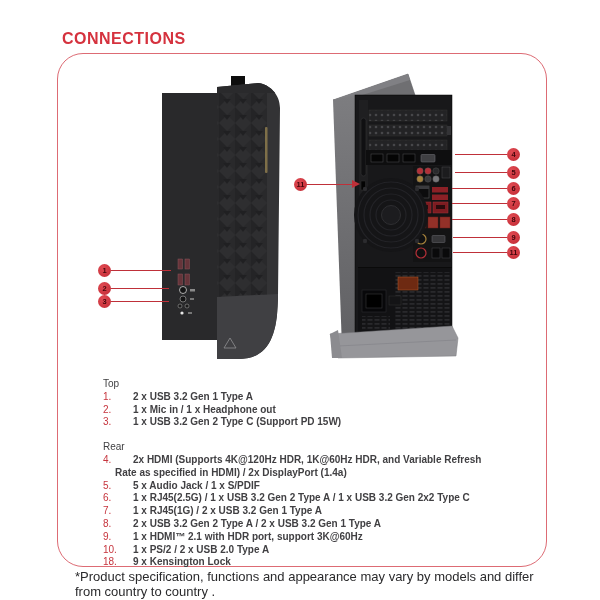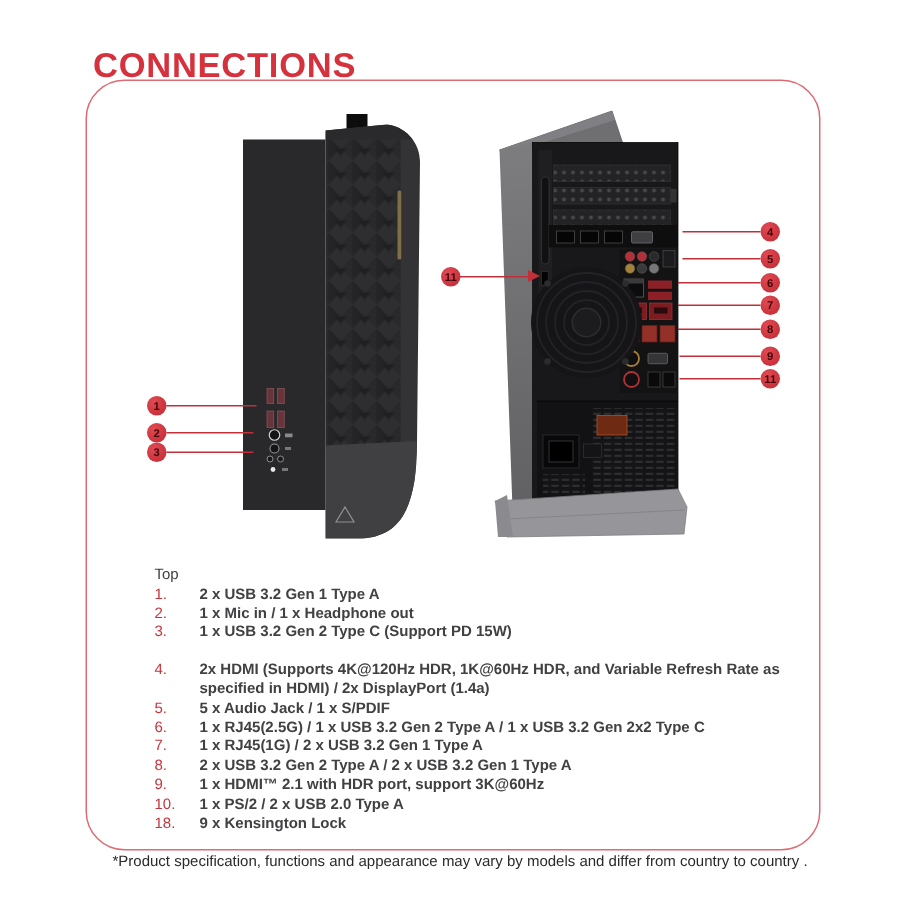--- a/index.html
+++ b/index.html
@@ -1,21 +1,21 @@
 <!DOCTYPE html>
 <html><head>
 <meta charset="utf-8">
 <style>
   html,body{margin:0;padding:0;background:#ffffff;}
   .page{
     position:relative;width:600px;height:600px;background:#ffffff;overflow:hidden;
     font-family:"Liberation Sans",sans-serif;color:#3f3f41;
   }
   .page-title{
-    position:absolute;left:62px;top:30px;font-size:23px;font-weight:600;
+    position:absolute;left:62px;top:30px;font-size:16px;font-weight:600;
     letter-spacing:.5px;color:#d5323e;
   }
   .frame{
     position:absolute;left:57px;top:53px;width:488px;height:512px;
     border:1px solid #dd6b74;border-radius:26px;background:#ffffff;
   }
   .device{position:absolute;}
   .dev-front{left:155px;top:75px;width:135px;height:290px;}
   .dev-rear{left:325px;top:70px;width:138px;height:292px;}
 
@@ -35,21 +35,21 @@
   .sec-heading{color:#3f3f41;}
   .row{position:relative;padding-left:30px;}
   .num{position:absolute;left:0;top:0;color:#c6343d;}
   .txt{display:block;color:#414043;font-weight:bold;}
   
   .section:last-child .row:nth-child(2){padding-left:12px;}
   .section:last-child .row:nth-child(2) .txt{text-indent:18px;max-width:382px;}
 
   .footnote{
     position:absolute;left:75px;top:569px;width:480px;
-    font-size:10px;color:#2a2a2c;
+    font-size:13px;color:#2a2a2c;
   }
 </style>
 </head>
 <body>
 
 <div class="page">
 
   <div class="page-title">CONNECTIONS</div>
 
   <div class="frame"></div>
@@ -233,20 +233,21 @@
         <div class="row">
           <span class="num">2.</span>
           <span class="txt">1 x Mic in / 1 x Headphone out</span>
         </div>
         <div class="row">
           <span class="num">3.</span>
           <span class="txt">1 x USB 3.2 Gen 2 Type C (Support PD 15W)</span>
         </div>
       </div>
       <div class="section">
+        <div class="sec-heading">Rear</div>
         <div class="row">
           <span class="num">4.</span>
           <span class="txt">2x HDMI (Supports 4K@120Hz HDR, 1K@60Hz HDR, and Variable Refresh Rate as specified in HDMI) / 2x DisplayPort (1.4a)</span>
         </div>
         <div class="row">
           <span class="num">5.</span>
           <span class="txt">5 x Audio Jack / 1 x S/PDIF</span>
         </div>
         <div class="row">
           <span class="num">6.</span>

